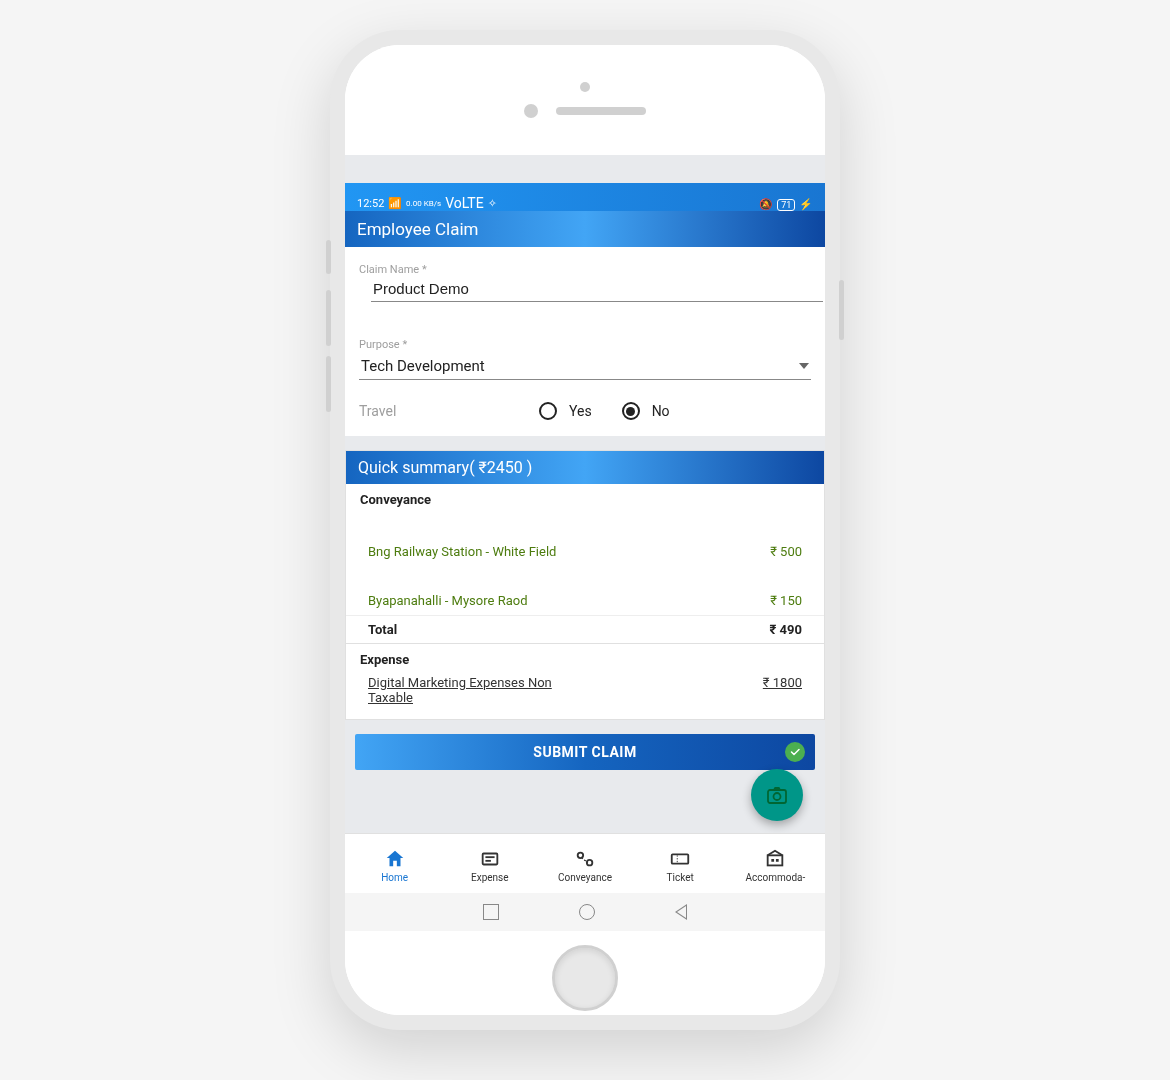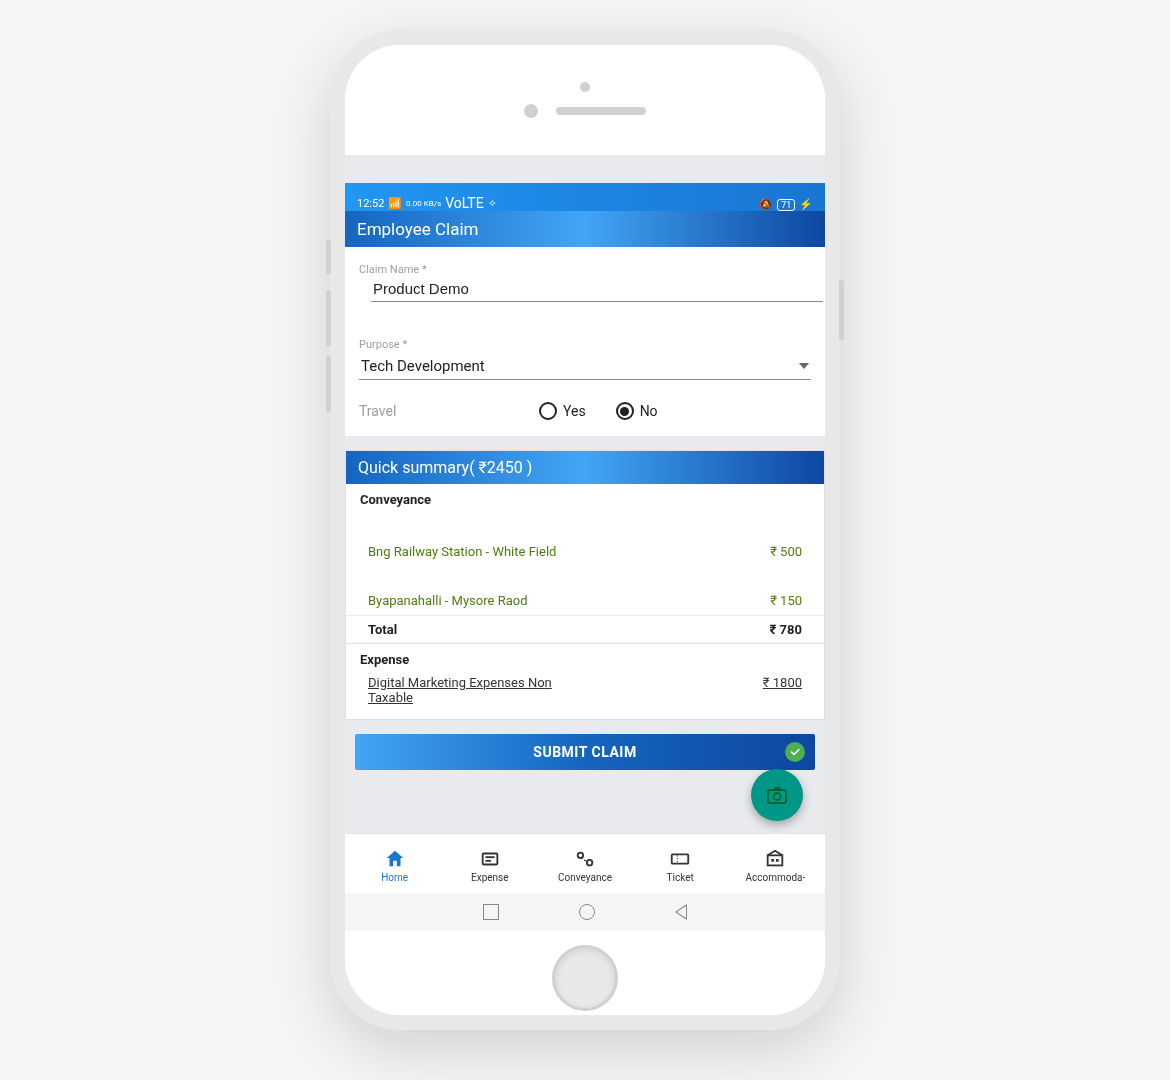--- a/index.html
+++ b/index.html
@@ -107,21 +107,21 @@
   .select-value { flex: 1; font-size: 15px; color: #222; }
   .caret { width: 0; height: 0; border-left: 5px solid transparent; border-right: 5px solid transparent; border-top: 6px solid #666; }
 
   .radio-row {
     display: flex;
     align-items: center;
     margin-top: 22px;
     gap: 30px;
   }
   .radio-label-main { font-size: 14px; color: #9e9e9e; width: 150px; }
-  .radio-option { display: flex; align-items: center; gap: 6px; font-size: 14px; color: #222; }
+  .radio-option { display: flex; align-items: center; gap: 12px; font-size: 14px; color: #222; }
   .radio {
     width: 18px; height: 18px; border: 2px solid #222; border-radius: 50%;
     display: flex; align-items: center; justify-content: center;
   }
   .radio.selected::after {
     content: ""; width: 9px; height: 9px; background: #222; border-radius: 50%;
   }
 
   .summary-card {
     background: #fff;
@@ -356,21 +356,21 @@
         <div class="line-item">
           <span>Bng Railway  Station - White Field</span>
           <span class="amt">₹ 500</span>
         </div>
         <div class="line-item">
           <span>Byapanahalli - Mysore Raod</span>
           <span class="amt">₹ 150</span>
         </div>
         <div class="total-row">
           <span>Total</span>
-          <span>₹ 780</span>
+          <span>₹ 490</span>
         </div>
         <div class="divider"></div>
         <div class="section-title">Expense</div>
         <div class="expense-item">
           <span class="desc">Digital Marketing Expenses Non Taxable</span>
           <span class="amt">₹ 1800</span>
         </div>
       </div>
 
       <div class="submit-btn">

